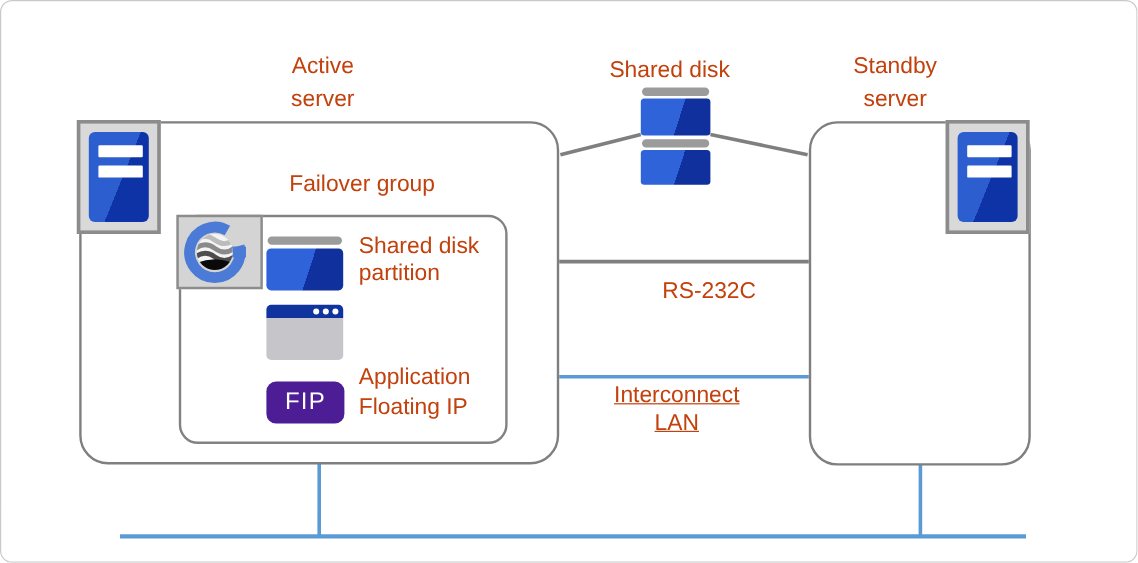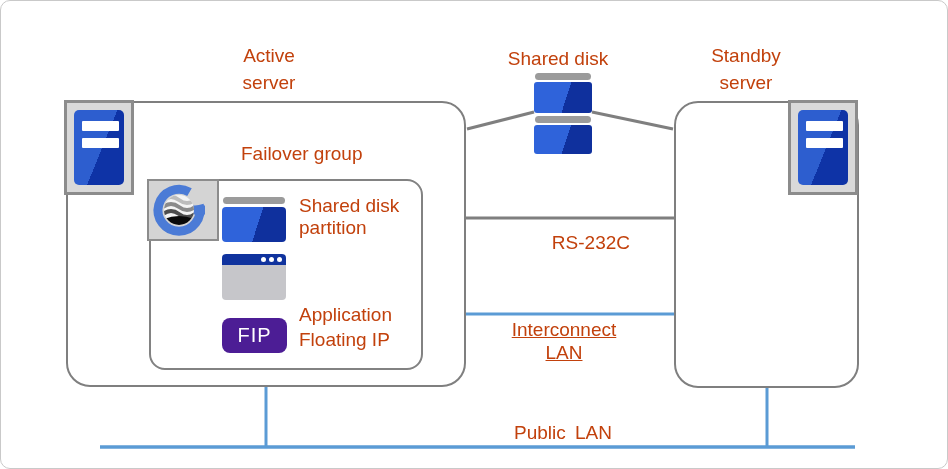--- a/index.html
+++ b/index.html
@@ -108,21 +108,20 @@
 
   <div class="label active-label">Active
 server</div>
   <div class="label shared-label">Shared disk</div>
   <div class="label standby-label">Standby
 server</div>
   <div class="label fg-label">Failover group</div>
   <div class="label rs232c-label">RS-232C</div>
   <div class="label interconnect-label">Interconnect
 LAN</div>
-  <div class="label publiclan-label">Public LAN</div>
 
   <div class="server-icon si-active">
     <div class="tower">
       <div class="bar b1"></div>
       <div class="bar b2"></div>
     </div>
   </div>
   <div class="server-icon si-standby">
     <div class="tower">
       <div class="bar b1"></div>

